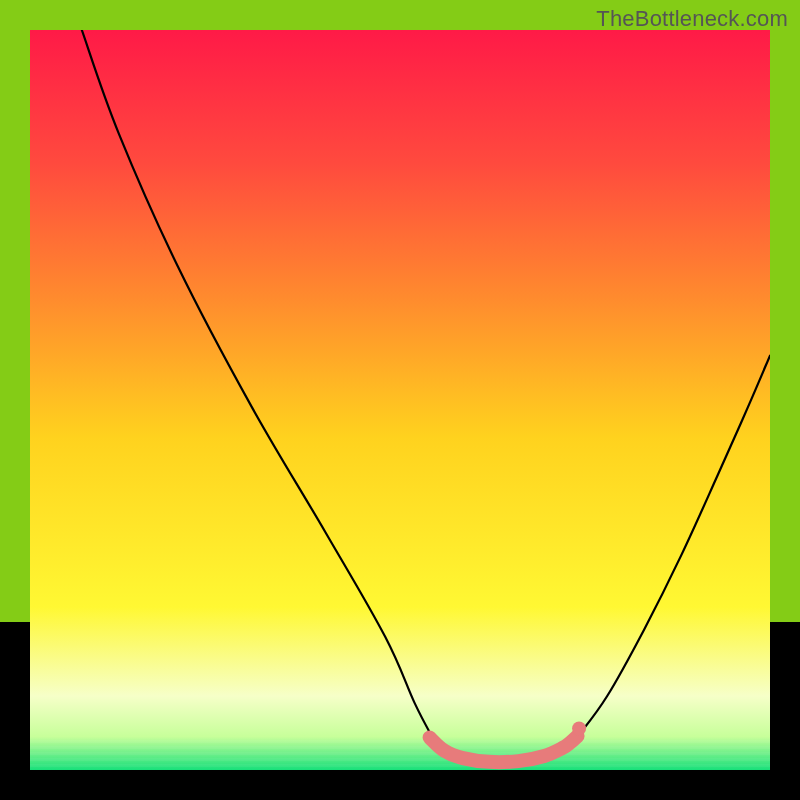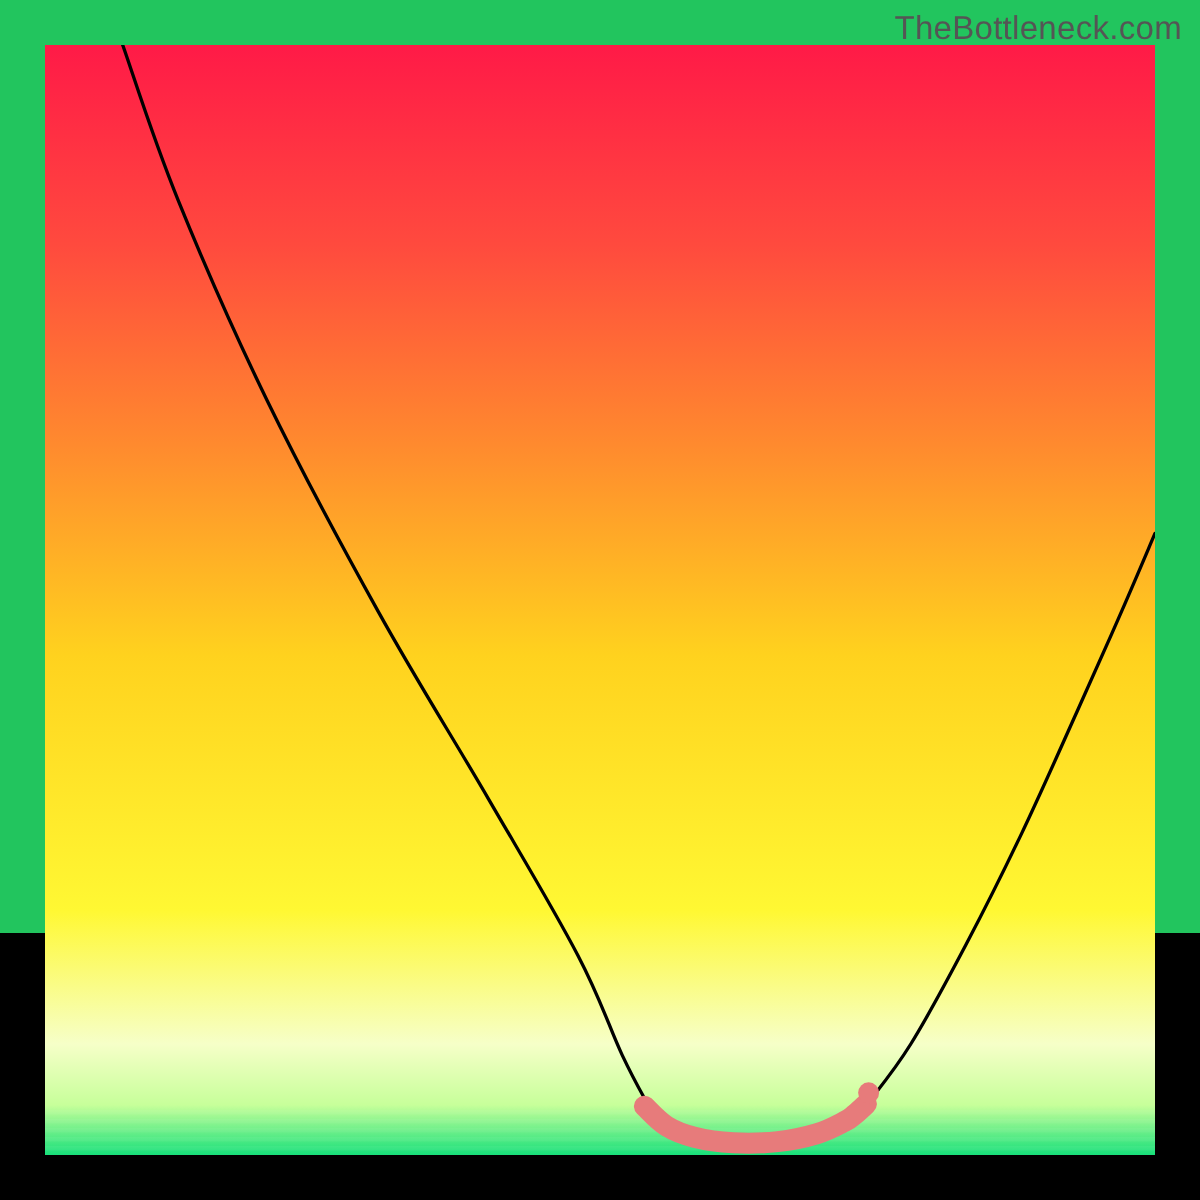--- a/index.html
+++ b/index.html
@@ -8,21 +8,21 @@
     width: 800px;
     height: 800px;
     background: #000;
     font-family: Arial, Helvetica, sans-serif;
     overflow: hidden;
   }
   .frame {
     position: relative;
     width: 800px;
     height: 622px;
-    background: #22c55e;
+    background: #84cc16;
   }
   .plot-area {
     position: absolute;
     left: 30px;
     top: 30px;
     width: 740px;
     height: 740px;
     overflow: hidden;
   }
   .watermark {

